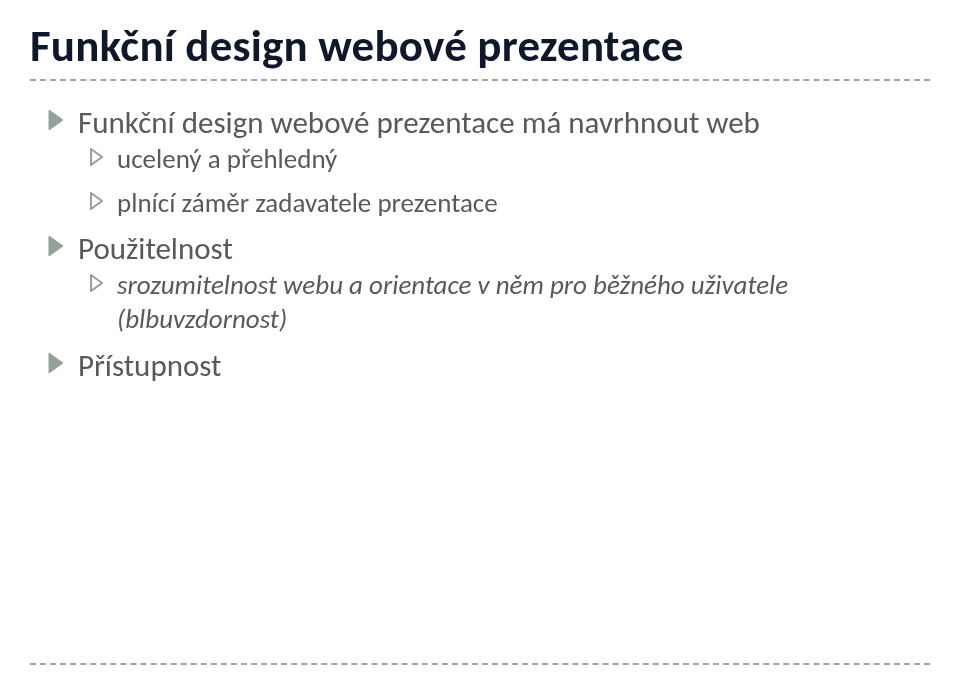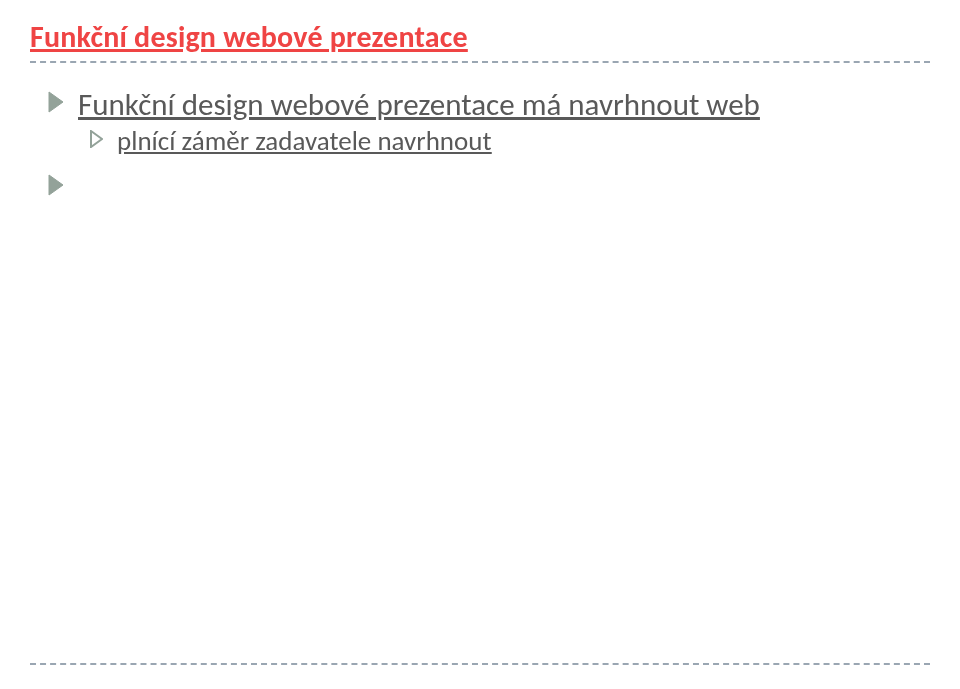--- a/index.html
+++ b/index.html
@@ -5,33 +5,32 @@
   * { margin: 0; padding: 0; box-sizing: border-box; }
   html, body { width: 960px; height: 689px; }
   body {
     font-family: Calibri, "Segoe UI", Arial, sans-serif;
     background: #ffffff;
     color: #595959;
     padding: 18px 30px 0 30px;
     position: relative;
   }
   .title {
-    font-size: 30px;
+    font-size: 45px;
     font-weight: 700;
-    color: #ef4444;
+    color: #0f172a;
     letter-spacing: 0.2px;
     margin-bottom: 2px;
-    text-decoration: underline;
   }
   .title-rule {
     border: none;
     border-top: 2px dashed #9aa6b2;
     margin: 6px 0 22px 0;
   }
-  ul { list-style: none; text-decoration: underline; }
+  ul { list-style: none; }
   .lvl1 { padding-left: 18px; }
   .lvl1 > li { margin-bottom: 10px; }
   .lvl2 { padding-left: 42px; }
   .lvl2 > li { margin-bottom: 10px; }
   .lvl3 { padding-left: 42px; }
   .lvl3 > li { margin-bottom: 10px; }
   .row { display: flex; align-items: flex-start; }
   .bullet {
     flex: 0 0 auto;
     margin-right: 14px;
@@ -68,32 +67,65 @@
       <span class="txt1">Funkční design webové prezentace má navrhnout web</span>
     </div>
     <ul class="lvl2">
       <li>
         <div class="row">
           <span class="bullet">
             <svg width="13" height="18" viewBox="0 0 13 18">
                 <path d="M1 1 L12 9 L1 17 Z" fill="none" stroke="#93a299" stroke-width="2"></path>
               </svg>
           </span>
-          <span class="txt2">plnící záměr zadavatele navrhnout</span>
+          <span class="txt2">ucelený a přehledný</span>
+        </div>
+      </li>
+      <li>
+        <div class="row">
+          <span class="bullet">
+            <svg width="13" height="18" viewBox="0 0 13 18">
+                <path d="M1 1 L12 9 L1 17 Z" fill="none" stroke="#93a299" stroke-width="2"></path>
+              </svg>
+          </span>
+          <span class="txt2">plnící záměr zadavatele prezentace</span>
         </div>
       </li>
     </ul>
   </li>
-
 
   <li>
     <div class="row">
       <span class="bullet">
         <svg width="16" height="22" viewBox="0 0 16 22">
             <path d="M1 1 L15 11 L1 21 Z" fill="#93a299" stroke="#93a299" stroke-width="1"></path>
           </svg>
       </span>
+      <span class="txt1">Použitelnost</span>
+    </div>
+    <ul class="lvl3">
+      <li>
+        <div class="row">
+          <span class="bullet">
+            <svg width="13" height="18" viewBox="0 0 13 18">
+                <path d="M1 1 L12 9 L1 17 Z" fill="none" stroke="#93a299" stroke-width="2"></path>
+              </svg>
+          </span>
+          <span class="txt3">srozumitelnost webu a orientace v něm pro běžného uživatele (blbuvzdornost)</span>
+        </div>
+      </li>
+    </ul>
+  </li>
+
+  <li>
+    <div class="row">
+      <span class="bullet">
+        <svg width="16" height="22" viewBox="0 0 16 22">
+            <path d="M1 1 L15 11 L1 21 Z" fill="#93a299" stroke="#93a299" stroke-width="1"></path>
+          </svg>
+      </span>
+      <span class="txt1">Přístupnost</span>
     </div>
   </li>
 
 </ul>
 
 <hr class="bottom-rule">
 
 </body></html>

